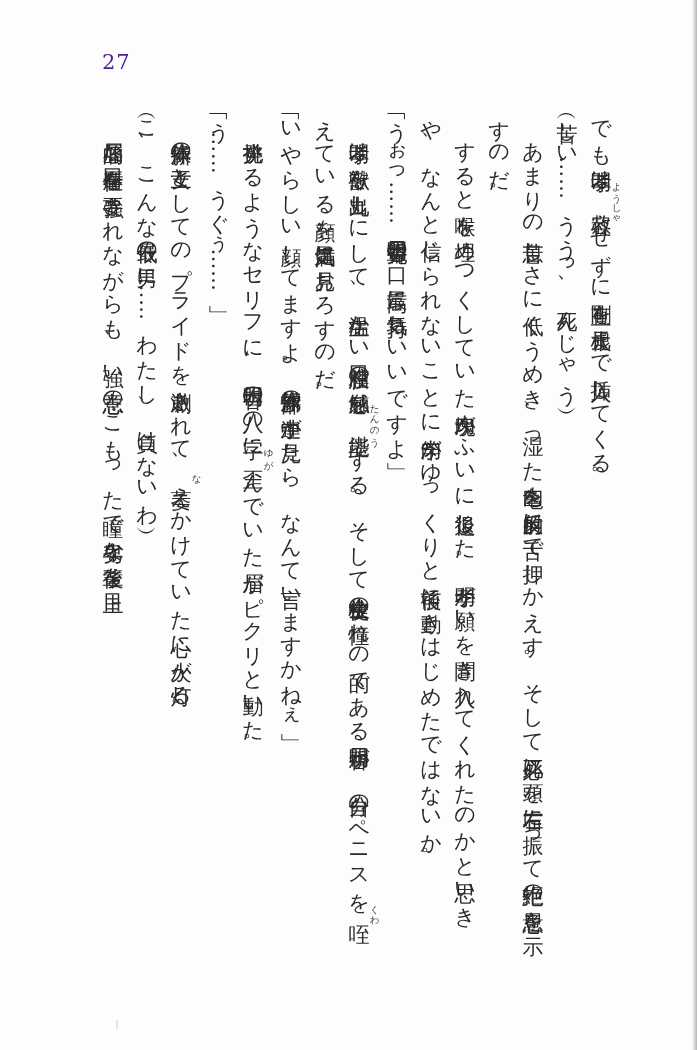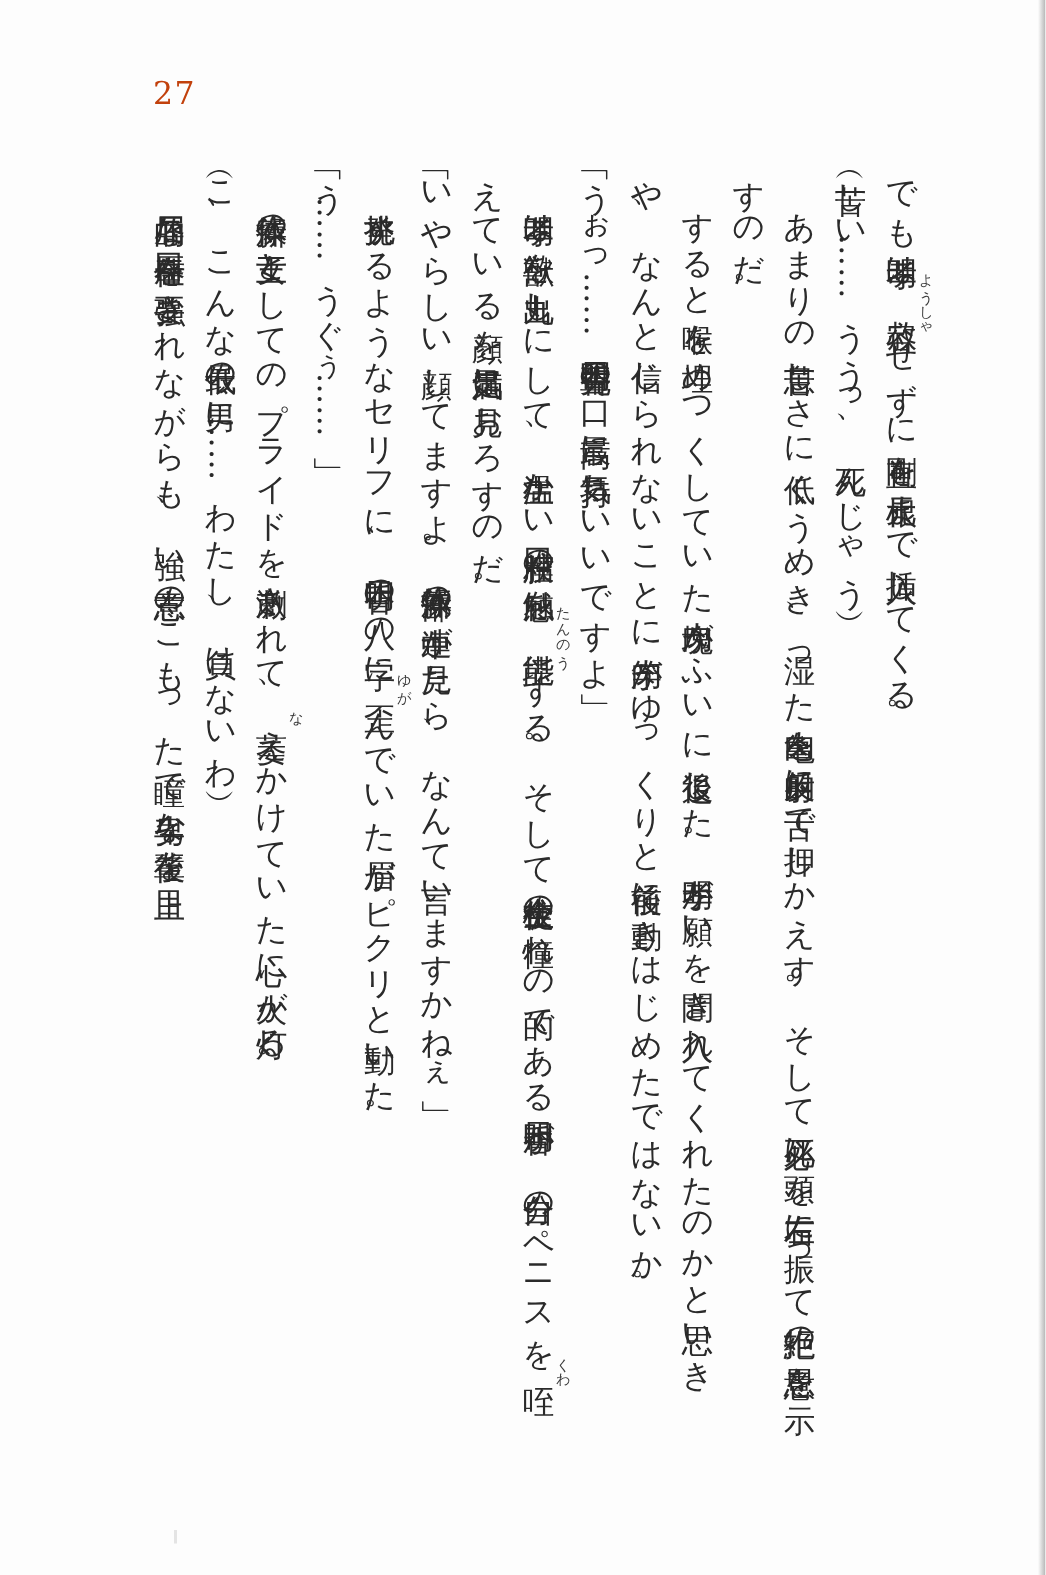--- a/index.html
+++ b/index.html
@@ -13,21 +13,21 @@
     background:var(--bg-color);
     font-family:"DejaVu Serif","Liberation Serif",serif;
   }
   .page{position:absolute;inset:0;background:var(--bg-color);}
   .page-edge-shadow{
     position:absolute;top:0;right:0;width:5px;height:100%;
     background:linear-gradient(to right,rgba(200,200,200,0) 0%,var(--edge-color) 100%);
   }
   .page-number{
     position:absolute;left:102px;top:50px;
-    font-size:21px;color:#c2410c;letter-spacing:1px;
+    font-size:21px;color:#4c1d95;letter-spacing:1px;
   }
   .text-column-area{
     position:absolute;top:106px;right:75px;
     height:826px;width:546px;
     writing-mode:vertical-rl;
     text-orientation:mixed;
     font-size:21px;
     line-height:34px;
     letter-spacing:0.6px;
     color:var(--text-color);

